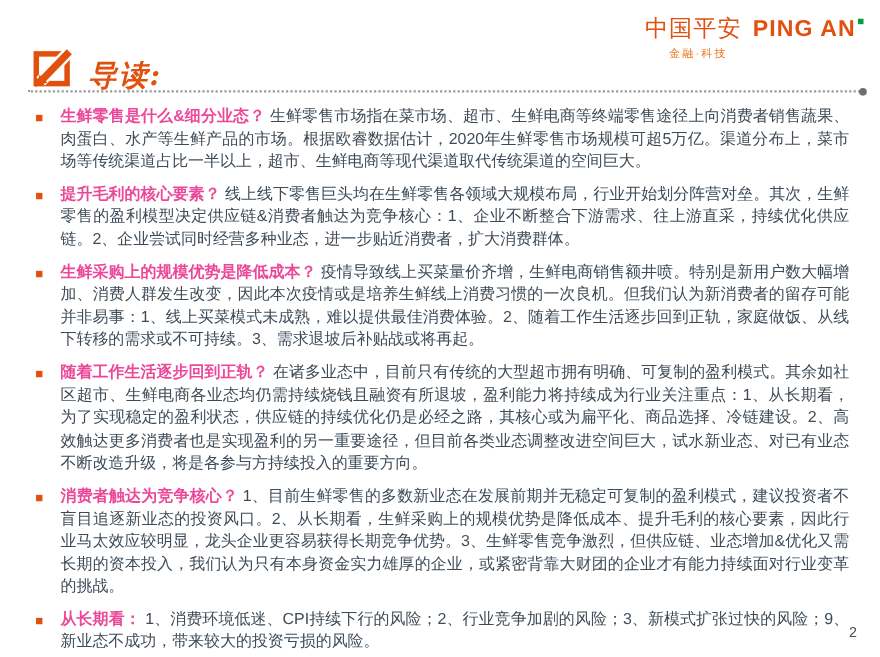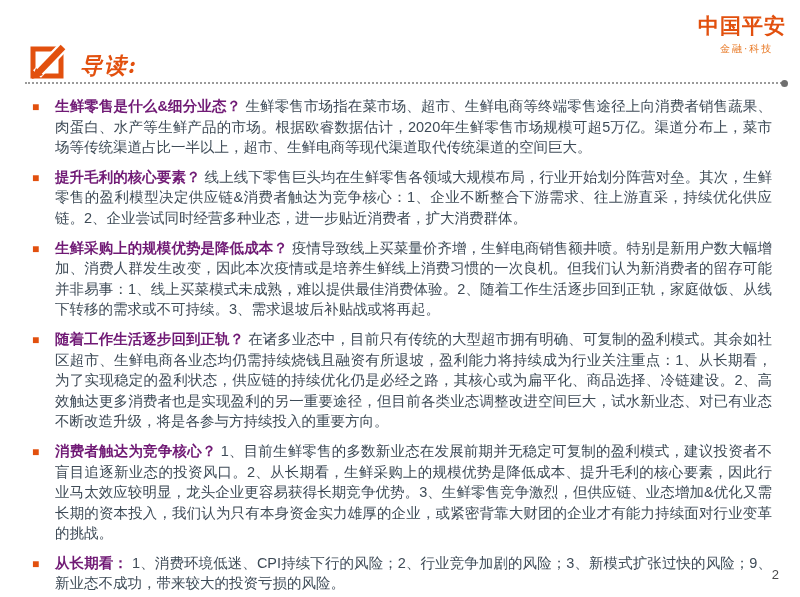--- a/index.html
+++ b/index.html
@@ -10,40 +10,40 @@
     height: 597px;
     background: #ffffff;
     font-family: "Liberation Sans", sans-serif;
     overflow: hidden;
   }
 
   
   .logo { position: absolute; top: 12px; right: 14px; text-align: left; }
   .logo-row { display: flex; align-items: baseline; white-space: nowrap; }
   .logo-cn {
-    color: #E2500E; font-weight: bold; font-size: 21px; letter-spacing: 1px;
+    color: #E2500E; font-weight: normal; font-size: 21px; letter-spacing: 1px;
   }
   .logo-en {
     color: #E2500E; font-weight: bold; font-size: 21px; letter-spacing: 1px; margin-left: 10px;
   }
   .logo-dot {
     display: inline-block; width: 5px; height: 5px; background: #00A03B;
     vertical-align: top; margin: 0 1px 0 2px; transform: translateY(2px);
   }
   .logo-sub {
     color: #E87722; font-size: 10px; letter-spacing: 2px; margin: 2px 0 0 22px;
   }
 
   
   .lead { position: absolute; top: 43px; left: 30px; display: flex; align-items: flex-start; }
   .lead-icon { width: 40px; height: 37px; }
   .lead-title {
     color: #E2500E; font-weight: bold; font-style: italic;
     font-family: "DejaVu Serif", serif;
-    font-size: 22px; margin: 8px 0 0 10px; letter-spacing: 2px;
+    font-size: 26px; margin: 8px 0 0 10px; letter-spacing: 2px;
   }
 
   
   .rule {
     position: absolute; top: 82px; left: 25px; right: 18px;
     border-top: 2px dotted #9a9a9a; height: 0;
   }
   .rule-enddot {
     position: absolute; right: -6px; top: -4px;
     width: 7px; height: 7px; border-radius: 50%; background: #6f6f6f;
@@ -52,37 +52,38 @@
   
   .content { position: absolute; top: 96px; left: 32px; right: 28px; }
   .bullet-item {
     position: relative; padding-left: 23px; margin-bottom: 9px;
     font-size: 14.5px; line-height: 20.6px; text-align: justify;
   }
   .bullet-marker {
     position: absolute; left: 0; top: 1px;
     color: #E2500E; font-size: 12px;
   }
-  .bullet-heading { color: #701a75; font-weight: bold; }
+  .bullet-heading { color: #ec4899; font-weight: bold; }
   .bullet-body { color: #3E4B57; }
 
   
   .page-num {
     position: absolute; right: 21px; bottom: 15px;
     color: #4a4a4a; font-size: 13px;
   }
 </style>
 </head>
 <body>
 
 <div class="page">
 
   <div class="logo">
     <div class="logo-row">
       <span class="logo-cn">中国平安</span>
+      <span class="logo-en"><span>PING AN</span><span class="logo-dot"></span></span>
     </div>
     <div class="logo-sub">金融·科技</div>
   </div>
 
   <div class="lead">
     <svg class="lead-icon" viewBox="0 0 40 37" xmlns="http://www.w3.org/2000/svg">
       <rect x="3" y="6" width="28" height="27" fill="none" stroke="#E2500E" stroke-width="5"></rect>
       <line x1="7" y1="31" x2="34" y2="3" stroke="#ffffff" stroke-width="11"></line>
       <line x1="8" y1="30" x2="33" y2="4" stroke="#E2500E" stroke-width="6.5"></line>
       <polygon points="2,36 13,32 6,25" fill="#E2500E"></polygon>

